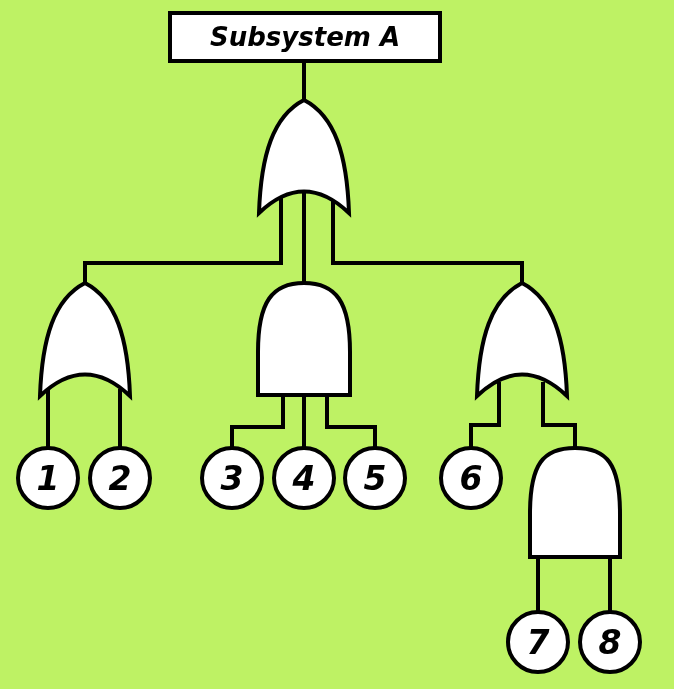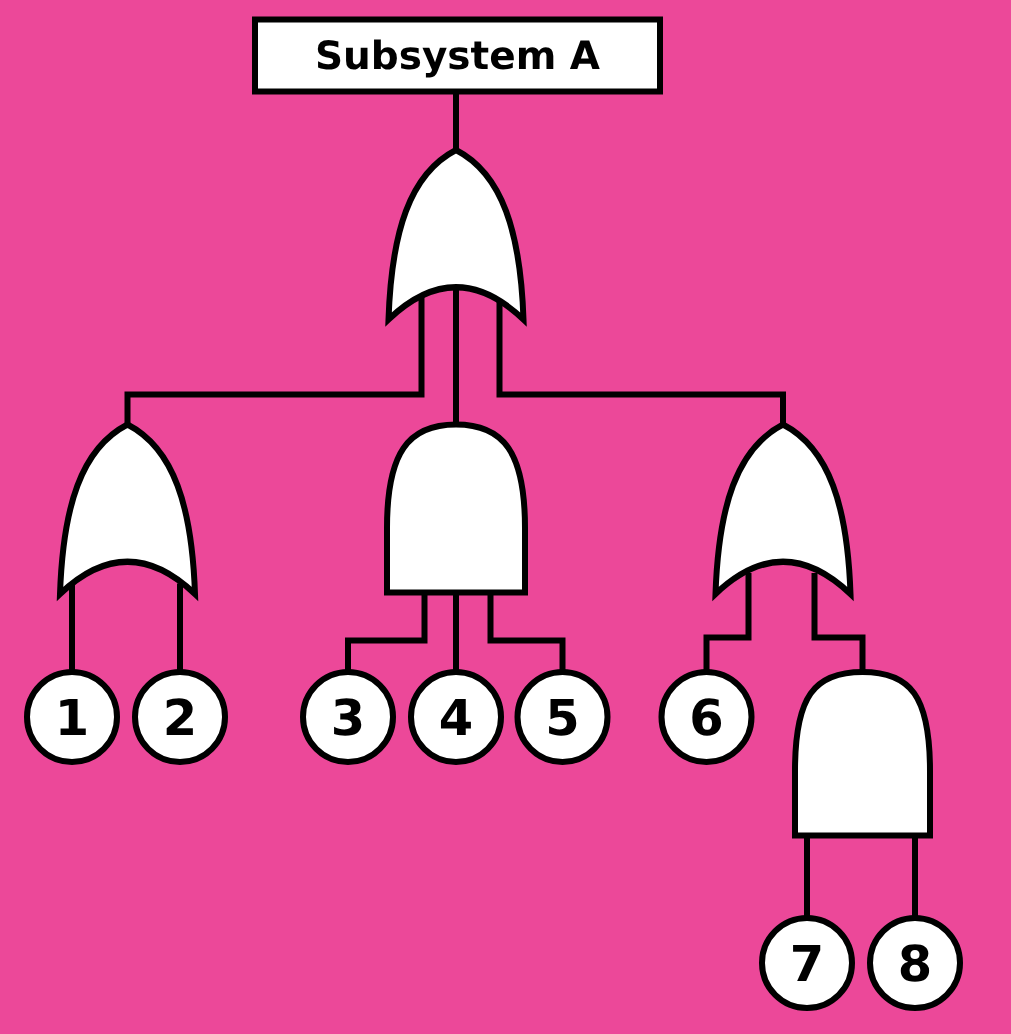--- a/index.html
+++ b/index.html
@@ -4,22 +4,23 @@
 <style>
   html, body {
     margin: 0;
     padding: 0;
     background: #ffffff;
   }
   .stage {
     position: relative;
     width: 674px;
     height: 689px;
-    background: #ec4899;
+    background: #bef264;
     overflow: hidden;
+    font-style: italic;
   }
   svg {
     display: block;
   }
   .connector {
     fill: none;
     stroke: #000000;
     stroke-width: 4;
   }
   .shape {

